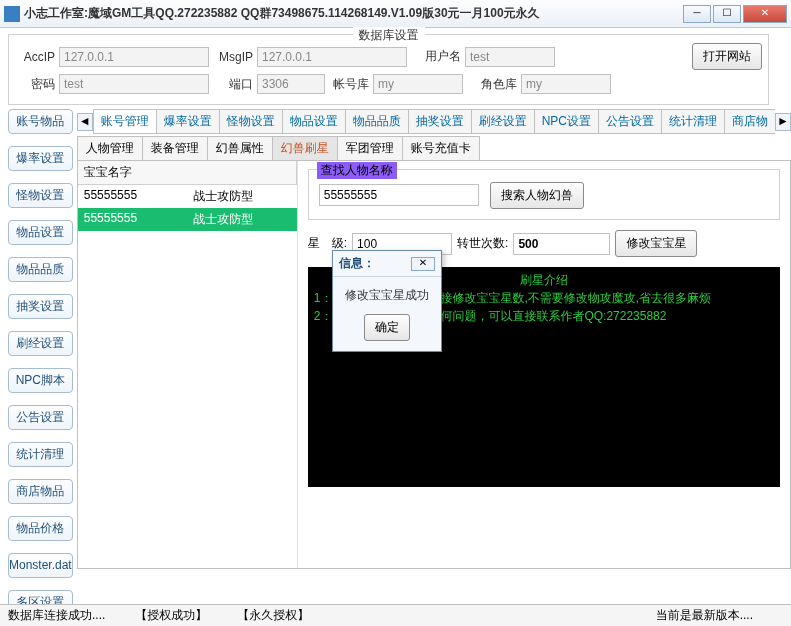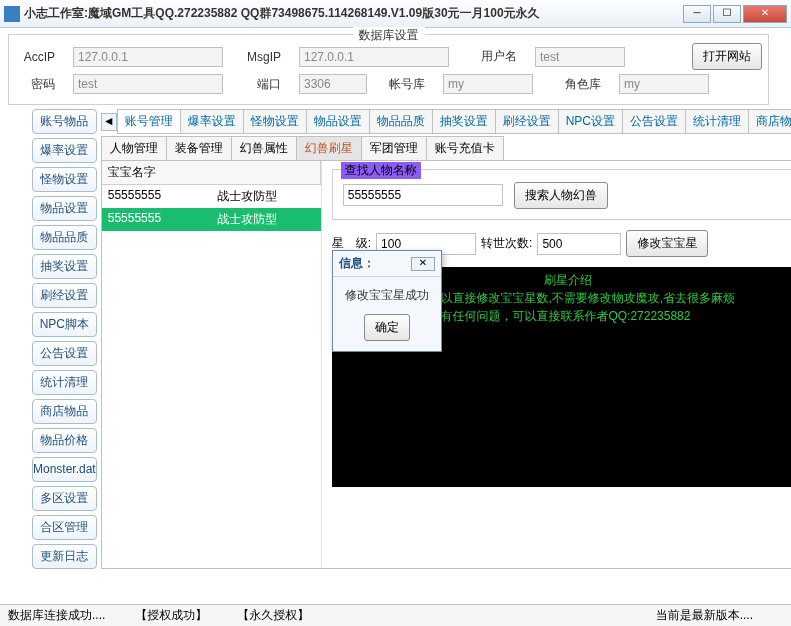--- a/index.html
+++ b/index.html
@@ -4,26 +4,26 @@
 <style>
 * { box-sizing: border-box; margin: 0; padding: 0; font-family: "Microsoft YaHei", SimSun, sans-serif; font-size: 12px; }
 body { background: #fff; width: 791px; height: 626px; overflow: hidden; }
 .titlebar { height: 28px; background: linear-gradient(#fdfdfe,#eaf1f8); display: flex; align-items: center; padding: 0 4px; border-bottom: 1px solid #b8c8d8; }
 .tb-icon { width: 16px; height: 16px; background: #3a7fc4; margin-right: 4px; }
 .tb-title { font-weight: bold; color: #333; flex: 1; }
 .wbtn { width: 28px; height: 18px; border: 1px solid #8aa8c8; background: linear-gradient(#f8fbfe,#dde8f3); margin-left: 2px; text-align: center; line-height: 14px; font-size: 10px; }
 .wbtn.close { background: linear-gradient(#e87a6e,#c84a3a); color: #fff; width: 44px; }
 .groupbox { border: 1px solid #d0d0d0; margin: 6px 22px 2px 8px; padding: 8px 6px 6px 6px; position: relative; }
 .gb-title { position: absolute; top: -8px; left: 50%; transform: translateX(-50%); background: #fff; padding: 0 6px; color: #333; }
-.cfg-row { display: flex; align-items: center; gap: 18px; margin-bottom: 4px; }
+.cfg-row { display: flex; align-items: center; gap: 4px; margin-bottom: 4px; }
 .cfg-lbl { width: 40px; text-align: right; color: #333; }
 .cfg-in { border: 1px solid #c0c0c0; background: #f3f3f3; padding: 2px 4px; color: #888; height: 20px; }
 .btn { border: 1px solid #8a8a8a; background: linear-gradient(#fdfdfd,#e6e6e6); padding: 4px 10px; border-radius: 3px; cursor: pointer; }
 .main { display: flex; margin: 4px 8px; height: 460px; }
-.sidebar { width: 140px; display: flex; flex-direction: column; gap: 4px; margin-left: 24px; }
+.sidebar { width: 140px; display: flex; flex-direction: column; gap: 12px; }
 .side-btn { border: 1px solid #a8bcd0; background: linear-gradient(#fdfeff,#eef4fa); border-radius: 4px; height: 25px; text-align: center; line-height: 23px; color: #1f4e7a; cursor: pointer; }
 .content { flex: 1; margin-left: 4px; display: flex; flex-direction: column; }
 .tabs { display: flex; border-bottom: 1px solid #c0c0c0; }
 .tab { border: 1px solid #c0c0c0; border-bottom: none; padding: 3px 7px; background: #f5f5f5; margin-right: -1px; color: #0369a1; cursor: pointer; white-space: nowrap; }
 .tab.active { background: #fff; font-weight: normal; }
 .subtabs { display: flex; border-bottom: 1px solid #c0c0c0; margin-top: 2px; }
 .subtab { border: 1px solid #c0c0c0; border-bottom: none; padding: 3px 8px; background: #f5f5f5; margin-right: -1px; cursor: pointer; }
 .subtab.active { background: #e5e5e5; color: #c05020; }
 .workarea { flex: 1; display: flex; border: 1px solid #c0c0c0; border-top: none; }
 .listpane { width: 220px; border-right: 1px solid #e0e0e0; }
@@ -148,21 +148,21 @@
       <div class="rightpane">
         <div class="fg">
           <div class="fg-title">查找人物名称</div>
           <input class="tin" style="width: 160px;" value="55555555">
           <button class="btn" style="margin-left:8px">搜索人物幻兽</button>
         </div>
         <div style="display:flex;align-items:center;gap:5px;margin-bottom:10px">
           <span>星　级:</span>
           <input class="tin" style="width: 100px;" value="100">
           <span>转世次数:</span>
-          <input class="tin" style="width: 84px;" value="500">
+          <input class="tin" style="width: 97px; font-weight: bold;" value="500">
           <button class="btn">修改宝宝星</button>
         </div>
         <div class="console">
           <div class="ctitle">刷星介绍</div>
           <div class="cline">1：本工具刷星的可以直接修改宝宝星数,不需要修改物攻魔攻,省去很多麻烦</div>
           <div class="cline">2：如果在使用当中有任何问题，可以直接联系作者QQ:272235882</div>
         </div>
       </div>
     </div>
   </div>

